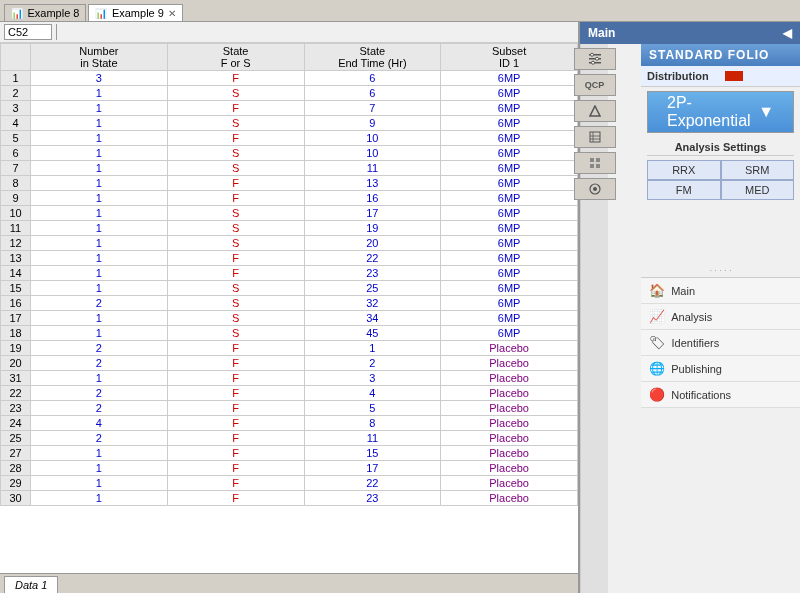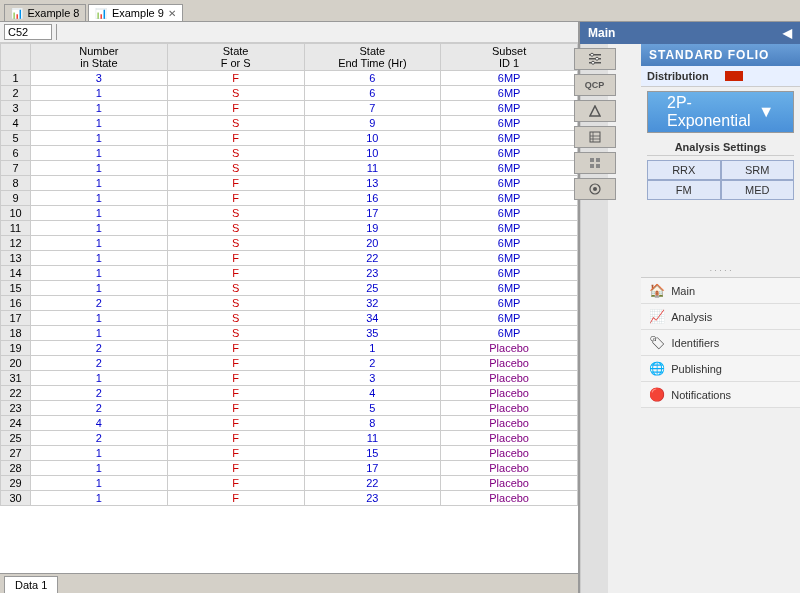--- a/index.html
+++ b/index.html
@@ -27,21 +27,21 @@
     th.row-header { min-width: 30px; width: 30px; background: #e8e8e8; }
     td.row-num { background: #e8e8e8; color: #000; text-align: center; font-weight: normal; }
     td.blue { color: #0000cc; }
     td.red { color: #cc0000; }
     td.purple { color: #800080; }
     .th-multi { display: flex; flex-direction: column; align-items: center; }
 
     
     .bottom-tabs { display: flex; background: #d4d0c8; border-top: 1px solid #999; padding: 2px 4px 0; }
     .bottom-tab { padding: 2px 10px; background: #e8e8e8; border: 1px solid #999; border-bottom: none; font-size: 11px; cursor: pointer; }
-    .bottom-tab.active { background: #fff; }
+    .bottom-tab.active { background: #fff; font-style: italic; }
 
     
     .right-panel { width: 220px; display: flex; flex-direction: column; background: #f0f0f0; }
     .right-header { background: #4a6fa5; color: #fff; padding: 4px 8px; font-size: 12px; font-weight: bold; display: flex; justify-content: space-between; align-items: center; }
     .folio-title-bar { background: linear-gradient(to bottom, #6a9fd8, #4a7fbf); padding: 4px 8px; }
     .folio-title { color: #fff; font-size: 12px; font-weight: bold; letter-spacing: 1px; text-transform: uppercase; }
 
     
     .dist-row { display: flex; align-items: center; padding: 4px 6px; gap: 16px; background: #e8f0ff; border-bottom: 1px solid #ccc; }
 
@@ -243,21 +243,21 @@
                 <td class="row-num">17</td>
                 <td class="blue">1</td>
                 <td class="red">S</td>
                 <td class="blue">34</td>
                 <td class="blue">6MP</td>
               </tr>
               <tr>
                 <td class="row-num">18</td>
                 <td class="blue">1</td>
                 <td class="red">S</td>
-                <td class="blue">35</td>
+                <td class="blue">45</td>
                 <td class="blue">6MP</td>
               </tr>
               <tr>
                 <td class="row-num">19</td>
                 <td class="blue">2</td>
                 <td class="red">F</td>
                 <td class="blue">1</td>
                 <td class="purple">Placebo</td>
               </tr>
               <tr>

